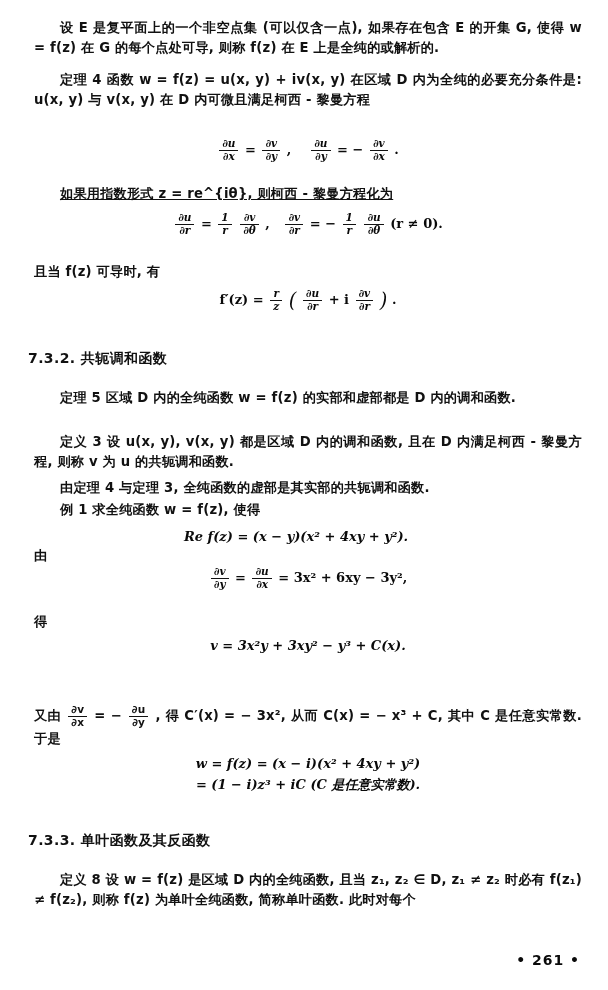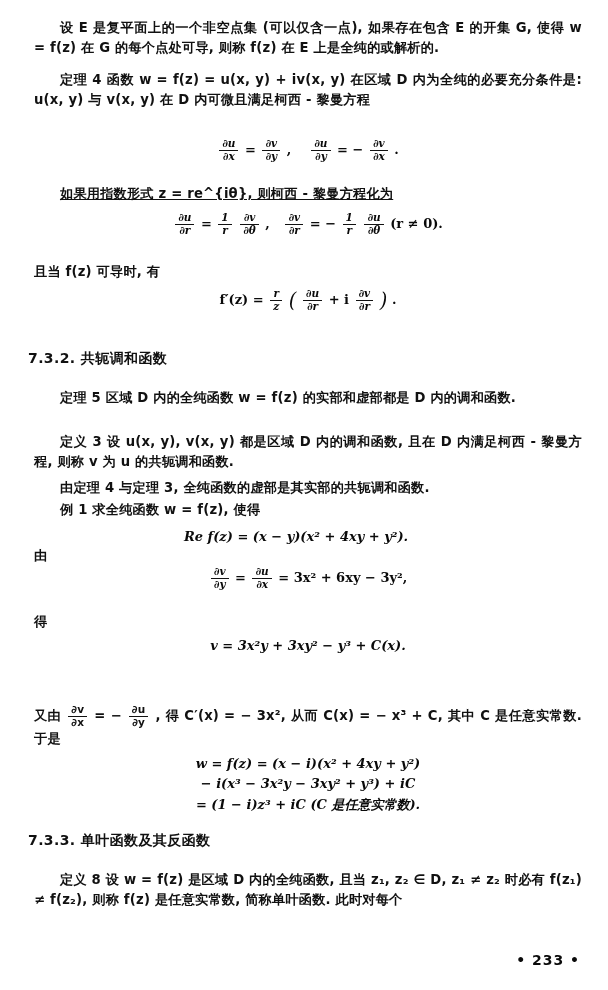--- a/index.html
+++ b/index.html
@@ -246,28 +246,27 @@
       <span class="frac">
         <span class="num">∂u</span>
         <span class="den">∂y</span>
       </span>
       <span>, 得 C′(x) = − 3x², 从而 C(x) = − x³ + C, 其中 C 是任意实常数. 于是</span>
     </p>
   </div>
 
   <div class="eqblock" style="top:756px;">
     <div class="eqrow">w = f(z) = (x − i)(x² + 4xy + y²)</div>
-    <div class="eqrow" style="margin-top:5px;">− i(x³ − 3x²y − 3xy² + y³) + iC</div>
     <div class="eqrow" style="margin-top:5px;">= (1 − i)z³ + iC   (C 是任意实常数).</div>
   </div>
 
   <div class="heading" style="top:832px;">7.3.3. 单叶函数及其反函数</div>
 
   <div class="body-text" style="top:870px;">
     <p class="para">
       <span class="b">定义 8</span>
-      <span>设 w = f(z) 是区域 D 内的全纯函数, 且当 z₁, z₂ ∈ D, z₁ ≠ z₂ 时必有 f(z₁) ≠ f(z₂), 则称 f(z) 是任意实常数, 简称单叶函数. 此时对每个</span>
-    </p>
-  </div>
-
-  <div class="pagenum">• 233 •</div>
+      <span>设 w = f(z) 是区域 D 内的全纯函数, 且当 z₁, z₂ ∈ D, z₁ ≠ z₂ 时必有 f(z₁) ≠ f(z₂), 则称 f(z) 为单叶全纯函数, 简称单叶函数. 此时对每个</span>
+    </p>
+  </div>
+
+  <div class="pagenum">• 261 •</div>
 
 </div>
 
 </body></html>

